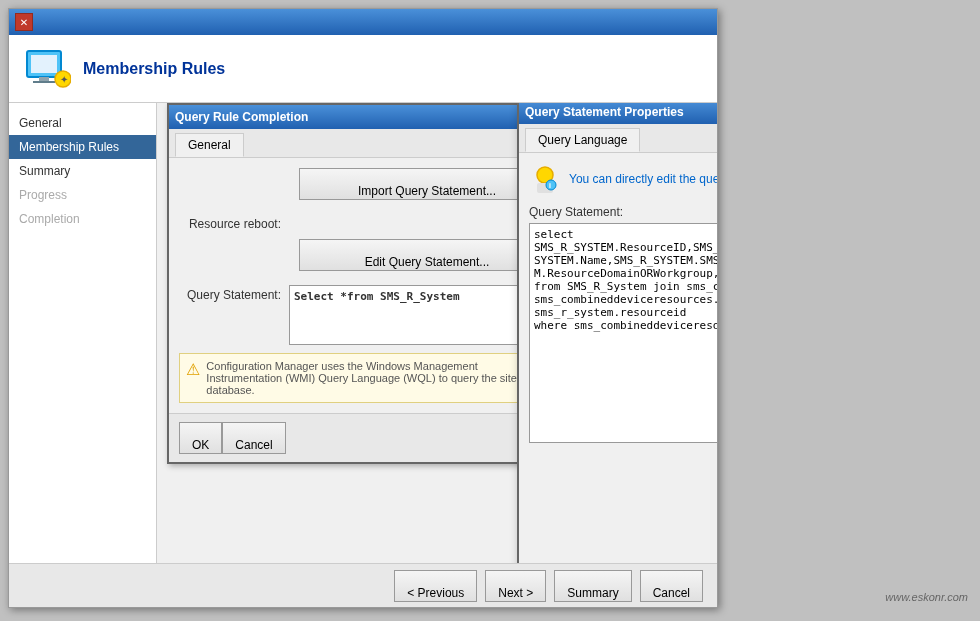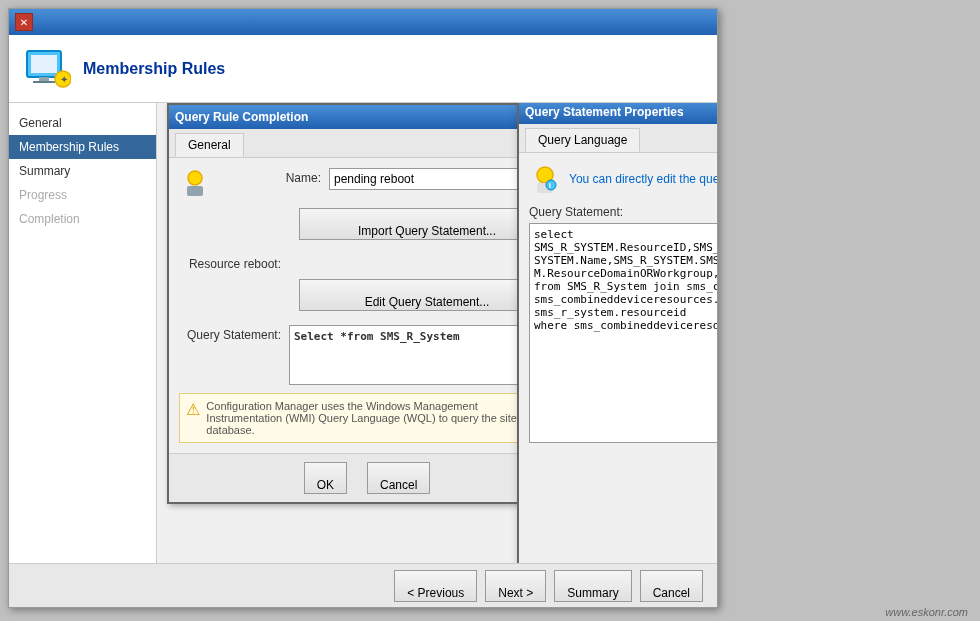--- a/index.html
+++ b/index.html
@@ -261,22 +261,22 @@
     }
     .warning-icon {
       color: #e0a000;
       font-size: 16px;
       flex-shrink: 0;
     }
 
     .dialog-footer {
       padding: 8px 10px;
       display: flex;
-      justify-content: center;
-      gap: 20px;
+      justify-content: flex-start;
+      gap: 0;
       border-top: 1px solid #ccc;
       background: #e8e8e8;
     }
 
     
     .dialog-qsp {
       position: absolute;
       left: 360px;
       top: -5px;
       width: 410px;
@@ -339,21 +339,21 @@
       border-top: 1px solid #ccc;
       display: flex;
       align-items: center;
       justify-content: flex-end;
       padding: 0 14px;
       gap: 8px;
     }
 
     .watermark {
       position: absolute;
-      bottom: 3px;
+      bottom: 18px;
       right: 12px;
       font-size: 11px;
       color: #666;
       font-style: italic;
     }
   </style>
 </head>
 <body>
 
 <div class="wizard-window">
@@ -391,30 +391,20 @@
           <span>Query Rule Completion</span>
           <button class="dialog-close-btn">✕</button>
         </div>
 
         <div class="tab-bar">
           <div class="tab active">General</div>
         </div>
 
         <div class="dialog-body">
 
-          <div class="form-row">
-            <svg class="form-icon" viewBox="0 0 32 32">
-              <circle cx="16" cy="10" r="7" fill="#ffd700" stroke="#e6ac00" stroke-width="1.5"></circle>
-              <rect x="8" y="18" width="16" height="10" rx="2" fill="#90a4ae"></rect>
-            </svg>
-            <span class="form-label">Name:</span>
-            <div class="form-field">
-              <input type="text" value="pending reboot" style="">
-            </div>
-          </div>
 
           <div style="padding-left: 120px; margin-bottom: 8px;">
             <button class="btn btn-full">Import Query Statement...</button>
           </div>
 
           <div class="form-row">
             <span class="form-label">Resource reboot:</span>
           </div>
 
           <div style="padding-left: 120px; margin-bottom: 8px;">

